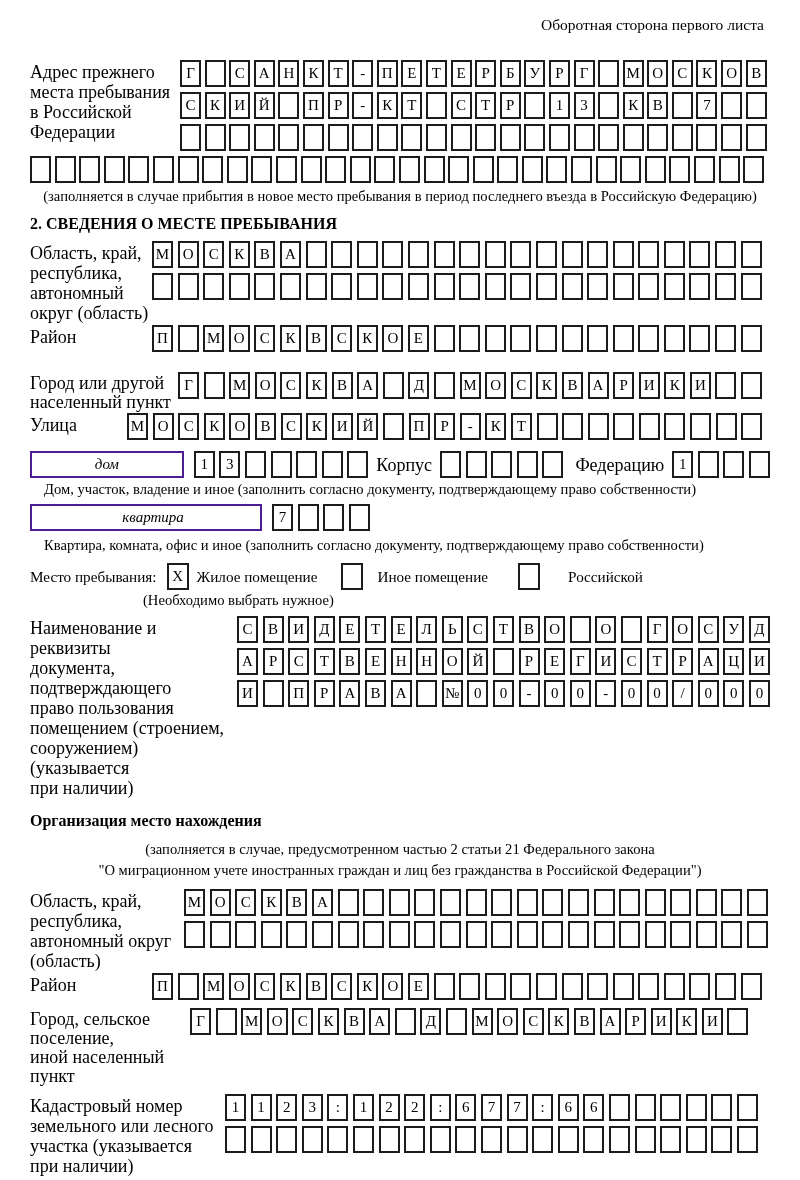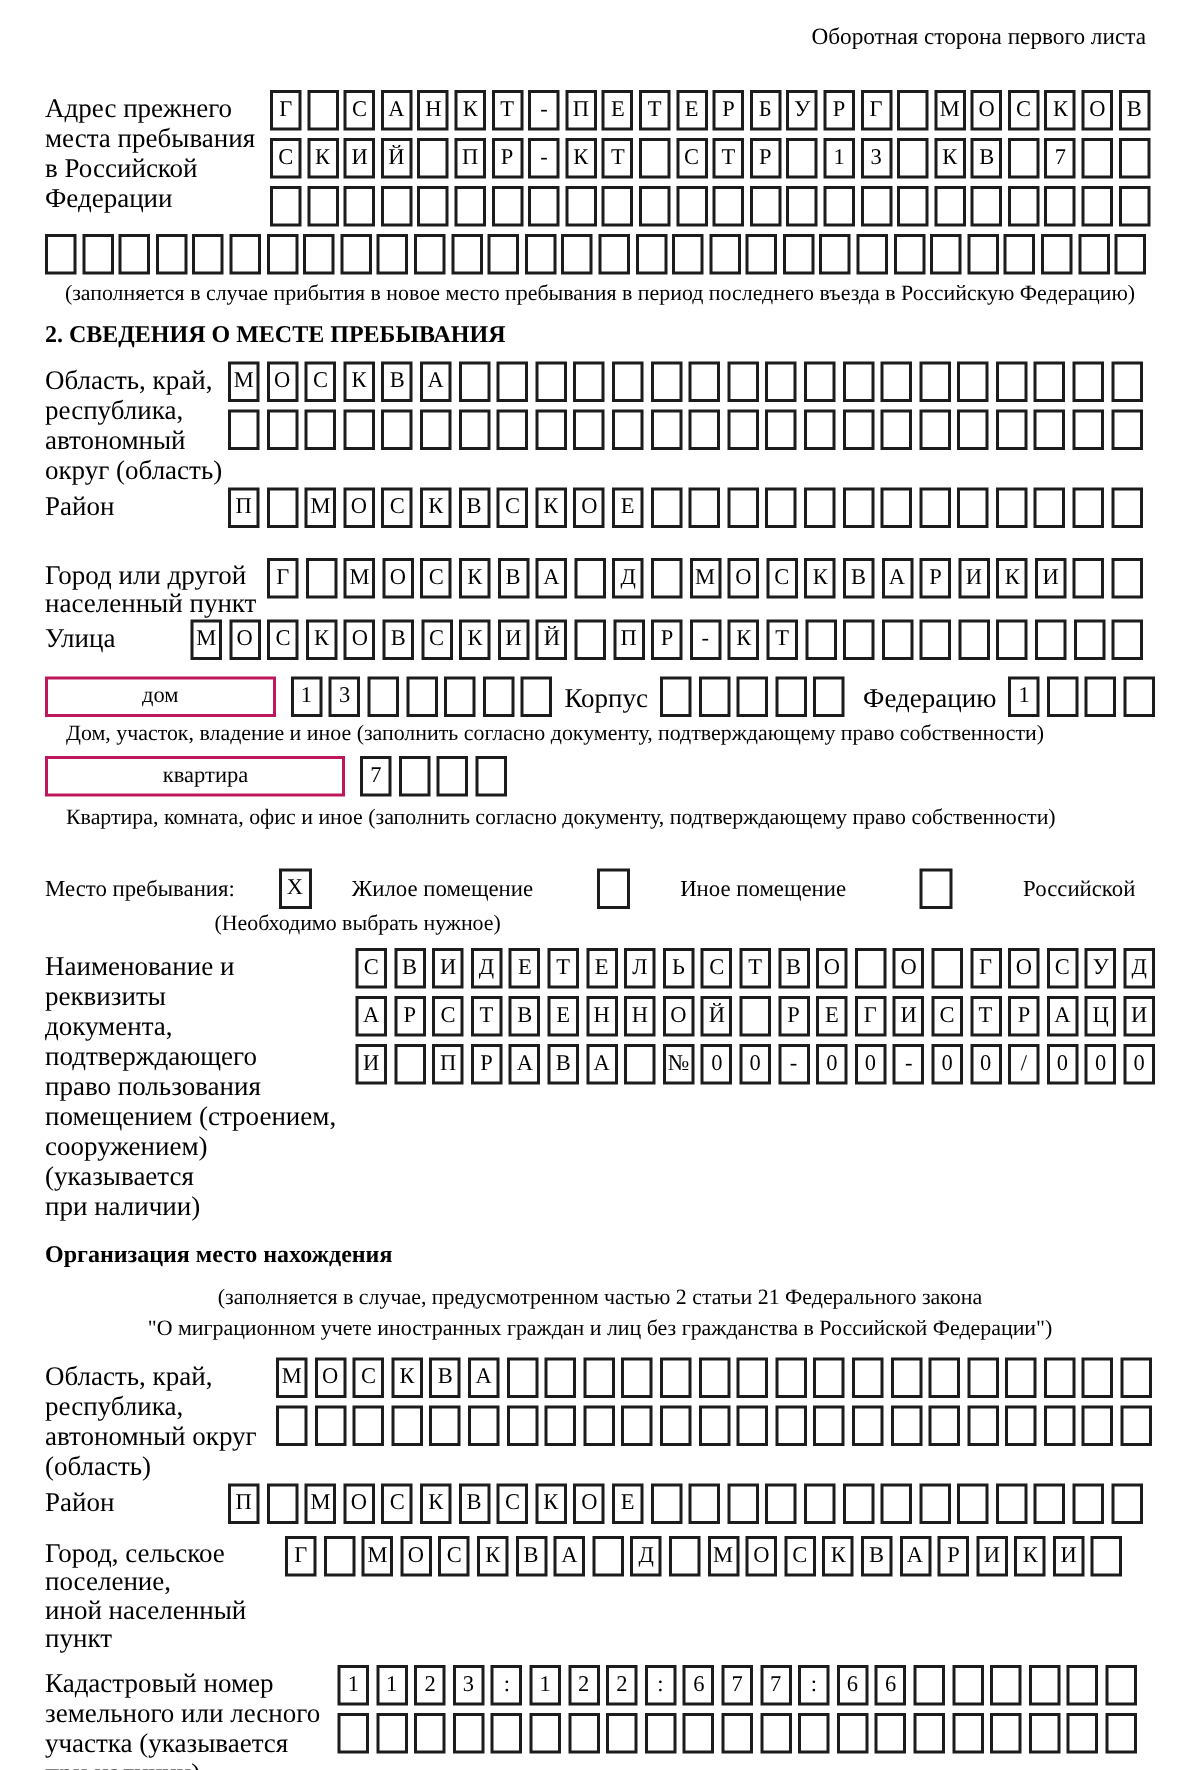--- a/index.html
+++ b/index.html
@@ -32,34 +32,35 @@
   .lbl-207 { width:207px; }
   .lbl-154 { width:154px; }
   .lbl-160 { width:160px; line-height:19px; }
   .lbl-195 { width:195px; }
 
   .caption { font-size:14.6px; }
   .caption-center { text-align:center; }
   .title-bold { text-align:left; font-weight:bold; font-size:16px; }
 
   .widebox {
-    height:27px; border:2px solid #be185d;
+    height:27px; border:2px solid #4c1d95;
     display:flex; align-items:center; justify-content:center;
     font-size:15px;
+    font-style:italic;
   }
   .dom-box { width:167px; }
-  .kv-box  { width:200px;padding-left:14px; }
+  .kv-box  { width:232px;padding-left:14px; }
 
   .checkbox {
     width:22px; height:27px; border:2px solid #1c1c1c;
     display:flex; align-items:center; justify-content:center;
     font-size:15px;
   }
 
-  .mesto-row { display:flex; align-items:center; margin-top:25px;gap:19px; }
+  .mesto-row { display:flex; align-items:center; margin-top:9px; }
   .mesto-row .opt-label { font-size:15.2px; }
 
   .stamp-box {
     width:360px; height:172px; border:2px solid #1c1c1c;
     margin-left:365px; margin-top:8px;
   }
   .prelines { white-space:pre-line; }
 </style>
 </head>
 <body>

